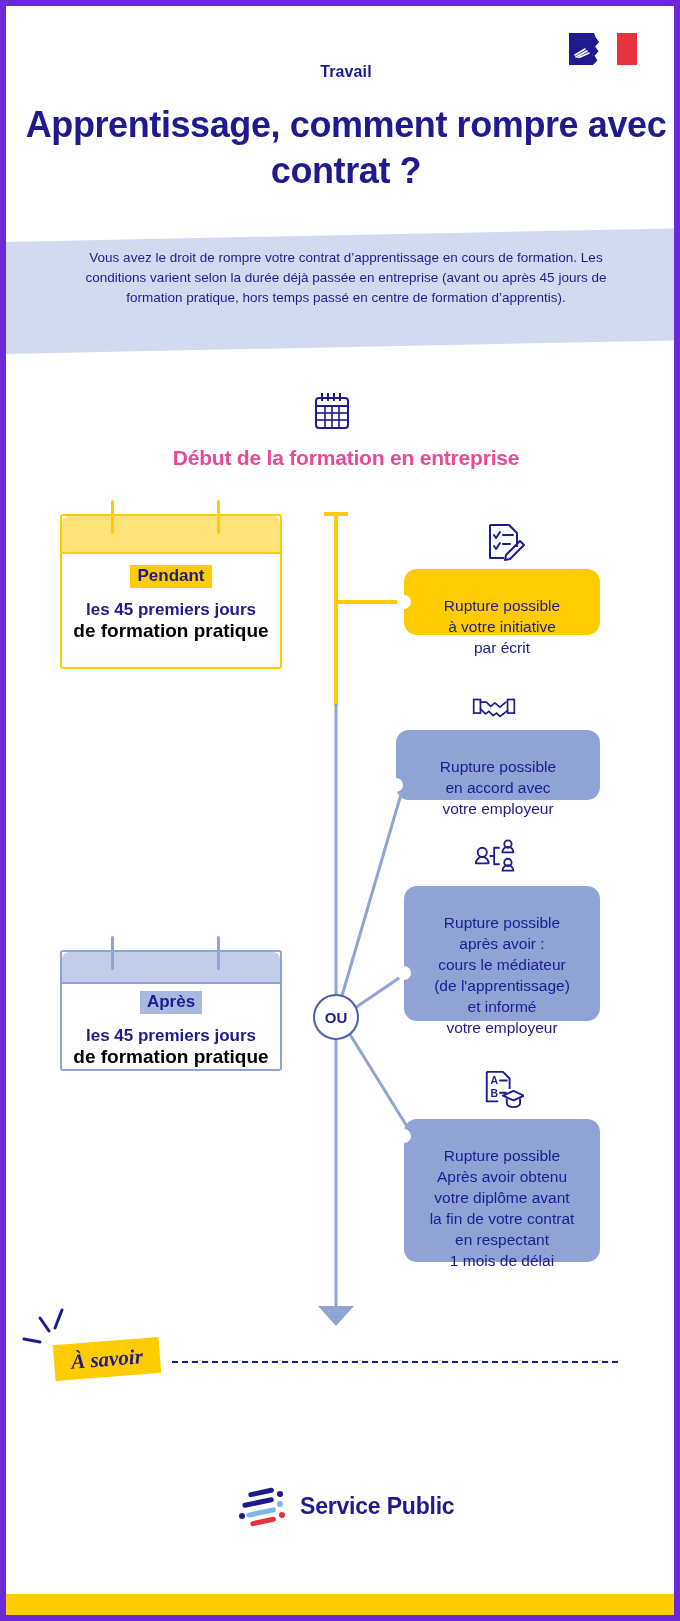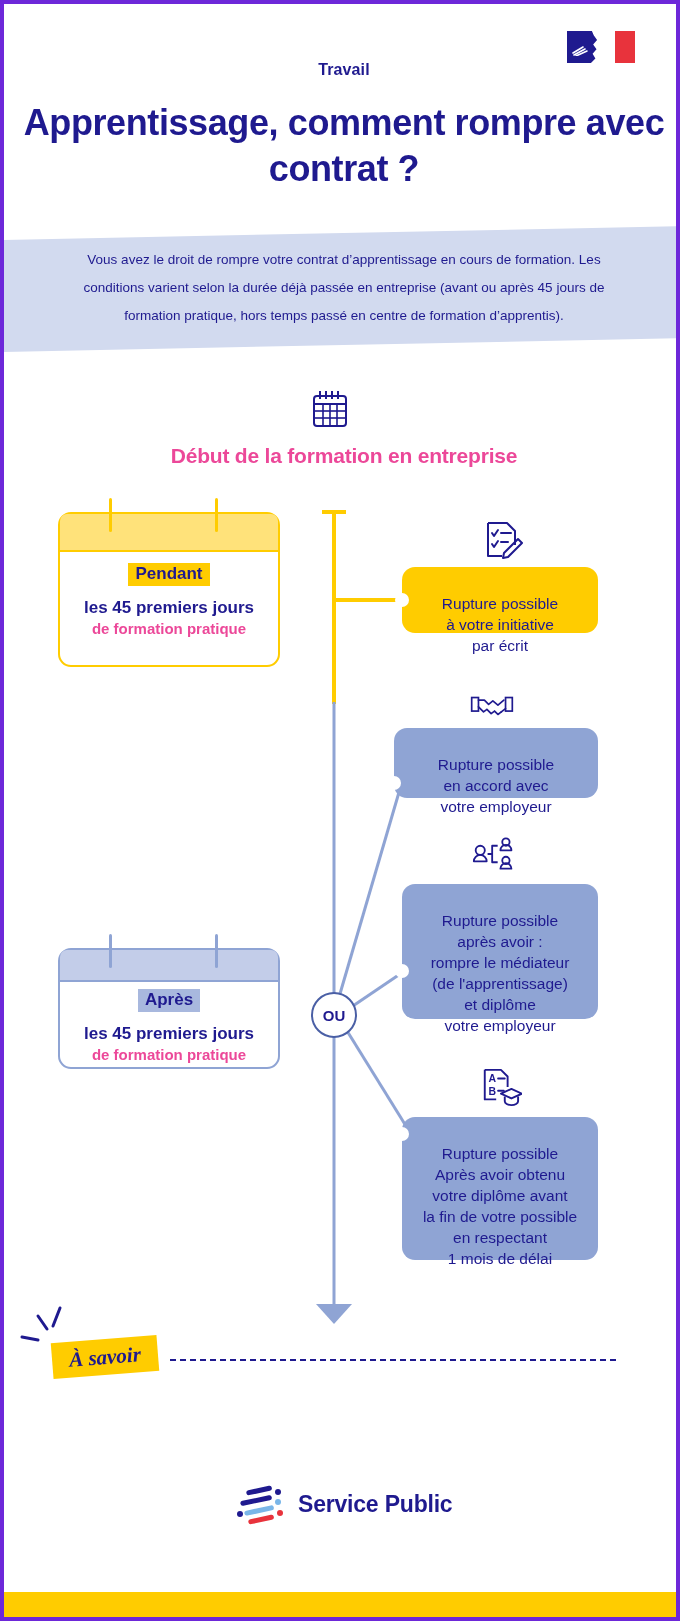--- a/index.html
+++ b/index.html
@@ -1,19 +1,19 @@
 <!DOCTYPE html>
 <html><head>
 <meta charset="utf-8">
 <style>
   html,body{margin:0;padding:0;background:#ffffff;}
   body{font-family:"Liberation Sans",sans-serif;}
   #page{
     position:relative;width:680px;height:1621px;overflow:hidden;
-    background:#ffffff;border:4px solid #6d28d9;box-sizing:border-box;
+    background:#ffffff;border:6px solid #6d28d9;box-sizing:border-box;
   }
 
   
   #flag{position:absolute;left:563px;top:27px;width:68px;height:32px;display:flex;}
   #flag .fblue{width:34px;height:32px;background:#1f1a8f;position:relative;}
   #flag .fred{width:34px;height:32px;background:#e8333c;}
   #flag .marianne{
     position:absolute;left:20px;top:-1px;width:28px;height:33px;
     background:#ffffff;
     clip-path:polygon(16% 0%,100% 0%,100% 100%,14% 100%,30% 86%,20% 72%,34% 58%,22% 44%,36% 30%,24% 16%);
@@ -33,48 +33,48 @@
   }
 
   
   #intro-band{
     position:absolute;left:-6px;top:222px;width:694px;height:126px;
     background:#d2daef;
     clip-path:polygon(0 14px,100% 0,100% 112px,0 126px);
   }
   #intro-text{
     position:absolute;left:70px;top:242px;width:540px;text-align:center;
-    font-size:13.5px;line-height:28px;color:#1f1a8f;
+    font-size:13.5px;line-height:20px;color:#1f1a8f;
   }
 
   
   #cal-icon{position:absolute;left:305px;top:384px;width:42px;height:42px;}
   #section-heading{
     position:absolute;left:0;top:440px;width:680px;text-align:center;
     font-size:21px;font-weight:bold;color:#ec4899;letter-spacing:-.2px;
   }
 
   
   #flow{position:absolute;left:0;top:0;width:680px;height:1621px;pointer-events:none;}
 
   
   .period-card{
     position:absolute;box-sizing:border-box;background:#ffffff;
-    border-radius:13px;
+    border-radius:3px;
   }
   .period-card .rings{position:absolute;left:0;top:-16px;width:100%;height:22px;}
   .period-card .ring{position:absolute;top:0;width:3px;height:34px;border-radius:2px;}
   .period-card .head{height:36px;border-radius:7px 7px 0 0;}
   .period-card .body{padding:11px 10px 14px;text-align:center;}
   .period-card .tag{
     display:inline-block;padding:1px 7px 2px;font-size:17px;font-weight:bold;
     color:#1f1a8f;
   }
   .period-card .l1{font-size:17px;font-weight:bold;color:#1f1a8f;line-height:22px;margin-top:11px;}
-  .period-card .l2{font-size:15px;font-weight:bold;color:#ec4899;line-height:20px;}
+  .period-card .l2{font-size:19px;font-weight:bold;color:#000000;line-height:20px;}
 
   #card-pendant{left:54px;top:508px;width:222px;height:155px;border:2px solid #ffcc00;}
   #card-pendant .head{background:#ffe27a;border-bottom:2px solid #ffcc00;}
   #card-pendant .ring{background:#ffcc00;}
   #card-pendant .tag{background:#ffcc00;}
 
   #card-apres{left:54px;top:944px;width:222px;height:121px;border:2px solid #8fa4d4;}
   #card-apres .head{background:#c3cde9;height:30px;border-bottom:2px solid #8fa4d4;}
   #card-apres .ring{background:#8fa4d4;}
   #card-apres .tag{background:#a8b8de;}
@@ -257,42 +257,42 @@
     <circle cx="37" cy="7" r="4" fill="none" stroke="#1f1a8f" stroke-width="2"></circle>
     <path d="M31 16 a6 6 0 0 1 12 0 z" fill="none" stroke="#1f1a8f" stroke-width="2" stroke-linejoin="round"></path>
     <circle cx="37" cy="27" r="4" fill="none" stroke="#1f1a8f" stroke-width="2"></circle>
     <path d="M31 36 a6 6 0 0 1 12 0 z" fill="none" stroke="#1f1a8f" stroke-width="2" stroke-linejoin="round"></path>
     <path d="M17 20 h5 v-9 h6 M22 20 v9 h6" fill="none" stroke="#1f1a8f" stroke-width="2" stroke-linejoin="round"></path>
   </svg>
   <div class="outcome out-blue" id="out3">
     <div class="dot"></div>
     <div>Rupture possible</div>
     <div>après avoir :</div>
-    <div>rompre le médiateur</div>
+    <div>cours le médiateur</div>
     <div>(de l'apprentissage)</div>
-    <div>et diplôme</div>
+    <div>et informé</div>
     <div>votre employeur</div>
   </div>
 
   <svg class="out-icon" style="left:474px;top:1063px;" viewBox="0 0 46 42">
     <path d="M7 3 h17 l7 7 v11" fill="none" stroke="#1f1a8f" stroke-width="2" stroke-linejoin="round"></path>
     <path d="M7 3 v31 h12" fill="none" stroke="#1f1a8f" stroke-width="2" stroke-linejoin="round"></path>
     <text x="11" y="16" font-family="Liberation Sans, sans-serif" font-size="11" font-weight="bold" fill="#1f1a8f">A</text>
     <text x="11" y="29" font-family="Liberation Sans, sans-serif" font-size="11" font-weight="bold" fill="#1f1a8f">B</text>
     <line x1="21" y1="12" x2="28" y2="12" stroke="#1f1a8f" stroke-width="2" stroke-linecap="round"></line>
     <line x1="21" y1="25" x2="27" y2="25" stroke="#1f1a8f" stroke-width="2" stroke-linecap="round"></line>
     <path d="M24 28 l11 -5 11 5 -11 5 z" fill="none" stroke="#1f1a8f" stroke-width="2" stroke-linejoin="round"></path>
     <path d="M28 31 v5 a7 4 0 0 0 14 0 v-5" fill="none" stroke="#1f1a8f" stroke-width="2" stroke-linejoin="round"></path>
   </svg>
   <div class="outcome out-blue" id="out4">
     <div class="dot"></div>
     <div>Rupture possible</div>
     <div>Après avoir obtenu</div>
     <div>votre diplôme avant</div>
-    <div>la fin de votre possible</div>
+    <div>la fin de votre contrat</div>
     <div>en respectant</div>
     <div>1 mois de délai</div>
   </div>
 
   <svg id="savoir-sparks" viewBox="0 0 58 46">
     <line x1="46" y1="4" x2="39" y2="22" stroke="#1f1a8f" stroke-width="3" stroke-linecap="round"></line>
     <line x1="24" y1="12" x2="33" y2="25" stroke="#1f1a8f" stroke-width="3" stroke-linecap="round"></line>
     <line x1="8" y1="33" x2="24" y2="36" stroke="#1f1a8f" stroke-width="3" stroke-linecap="round"></line>
   </svg>
   <div id="savoir-badge">À savoir</div>

